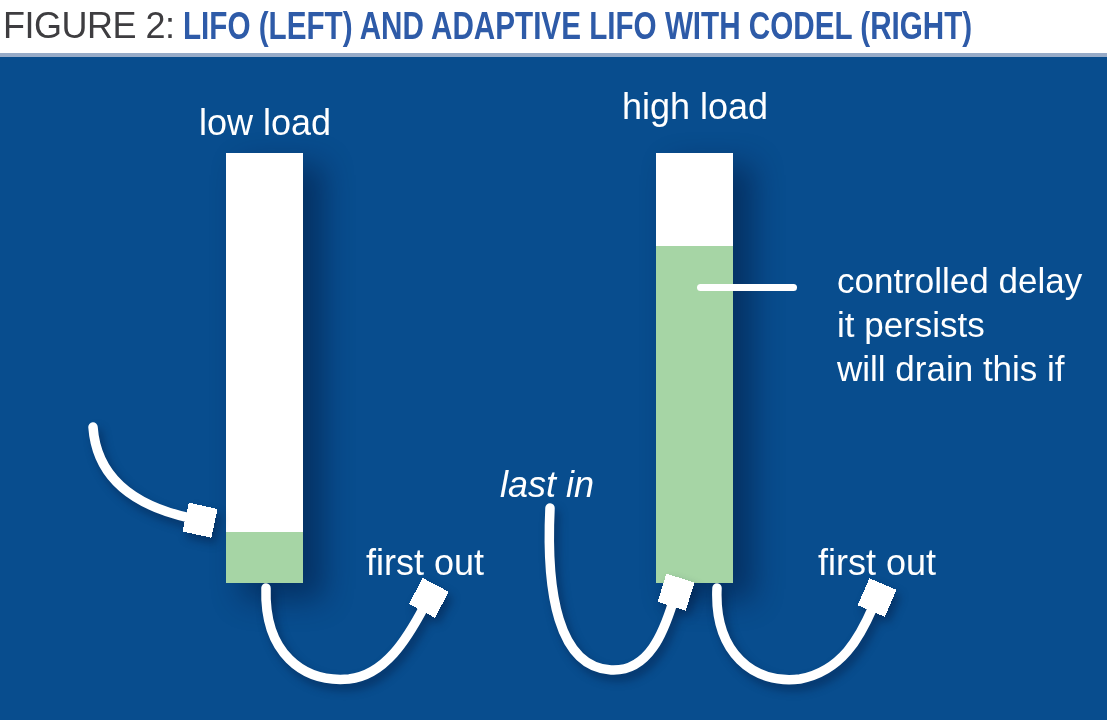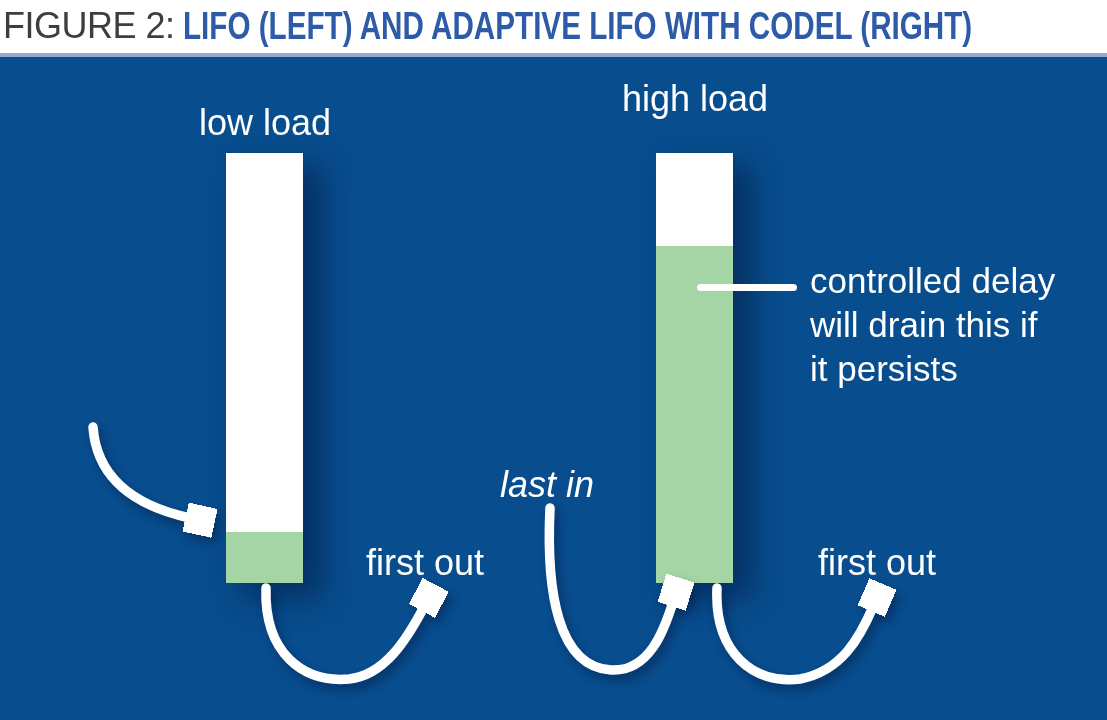--- a/index.html
+++ b/index.html
@@ -20,58 +20,58 @@
   .plabel{position:absolute;color:var(--label-text,#ffffff);font-size:36px;font-weight:400;line-height:1.1;}
   .load-label{width:220px;text-align:center;}
 
   
   .queue{position:absolute;width:77px;height:430px;background:var(--queue-fill,#ffffff);
     box-shadow:18px 14px 30px 2px rgba(2,16,48,0.45);}
   .queue .data-seg{position:absolute;left:0;bottom:0;width:100%;background:var(--queue-data-fill,#a6d5a5);}
 
   
   .callout-line{position:absolute;background:var(--arrow-color,#ffffff);height:7px;width:100px;border-radius:4px;}
-  .callout-text{position:absolute;color:var(--label-text,#ffffff);font-size:35px;line-height:44px;font-weight:400;}
+  .callout-text{position:absolute;color:var(--label-text,#ffffff);font-size:35px;line-height:44px;font-weight:400;margin-left:27px;}
 
   
   .arrows{position:absolute;left:0;top:0;}
   .arrows path{stroke:var(--arrow-color,#ffffff);stroke-width:9.5;fill:none;stroke-linecap:round;
     filter:drop-shadow(4px 6px 5px rgba(2,16,48,0.40));}
 </style>
 </head>
 <body>
 
 <div class="stage">
 
   <div class="figure-header">
     <span class="figure-label">FIGURE 2:</span><span class="figure-title">LIFO (LEFT) AND ADAPTIVE LIFO WITH CODEL (RIGHT)</span>
   </div>
 
   <div class="panel">
 
     <div class="plabel load-label" style="left:155px;top:18px;margin-top:28px;">low load</div>
-    <div class="plabel load-label" style="left:585px;top:22px;">high load</div>
+    <div class="plabel load-label" style="left:585px;top:30px;">high load</div>
 
     <div class="queue" style="left:226px;top:96px;">
       <div class="data-seg" style="height:51px;"></div>
     </div>
 
     <div class="queue" style="left:656px;top:96px;">
       <div class="data-seg" style="height:337px;"></div>
     </div>
 
     <div class="plabel" style="left:366px;top:486px;">first out</div>
     <div class="plabel" style="left:500px;top:408px;font-style:italic;">last in</div>
     <div class="plabel" style="left:818px;top:486px;">first out</div>
 
     <div class="callout-line" style="left:697px;top:227px;"></div>
     <div class="callout-text" style="left:810px;top:202px;">
       <div>controlled delay</div>
+      <div>it persists</div>
       <div>will drain this if</div>
-      <div>it persists</div>
     </div>
 
     <svg class="arrows" width="1107" height="663" viewBox="0 0 1107 663">
       <defs>
         <marker id="ah" viewBox="0 0 10 10" refX="1.5" refY="5" markerWidth="3.1" markerHeight="3.1" orient="auto" markerUnits="strokeWidth">
           <path d="M 0 0 L 10 5 L 0 10 L 2.8 5 Z" fill="#ffffff" stroke="none" style="filter:none"></path>
         </marker>
       </defs>
       <path d="M 93 370 C 96 412, 122 446, 190 461" marker-end="url(#ah)"></path>
       <path d="M 266 531 C 264 596, 303 626, 349 622 C 385 618, 407 582, 424 550" marker-end="url(#ah)"></path>

